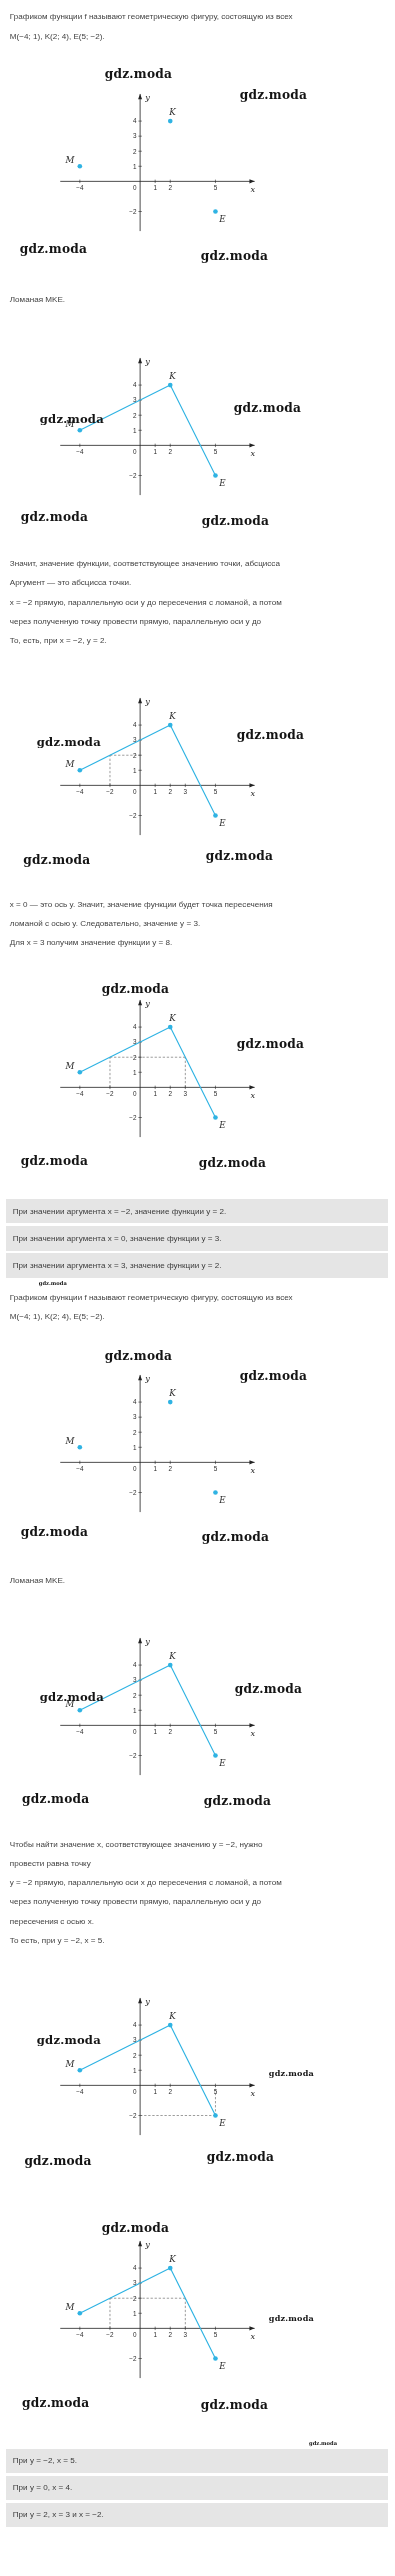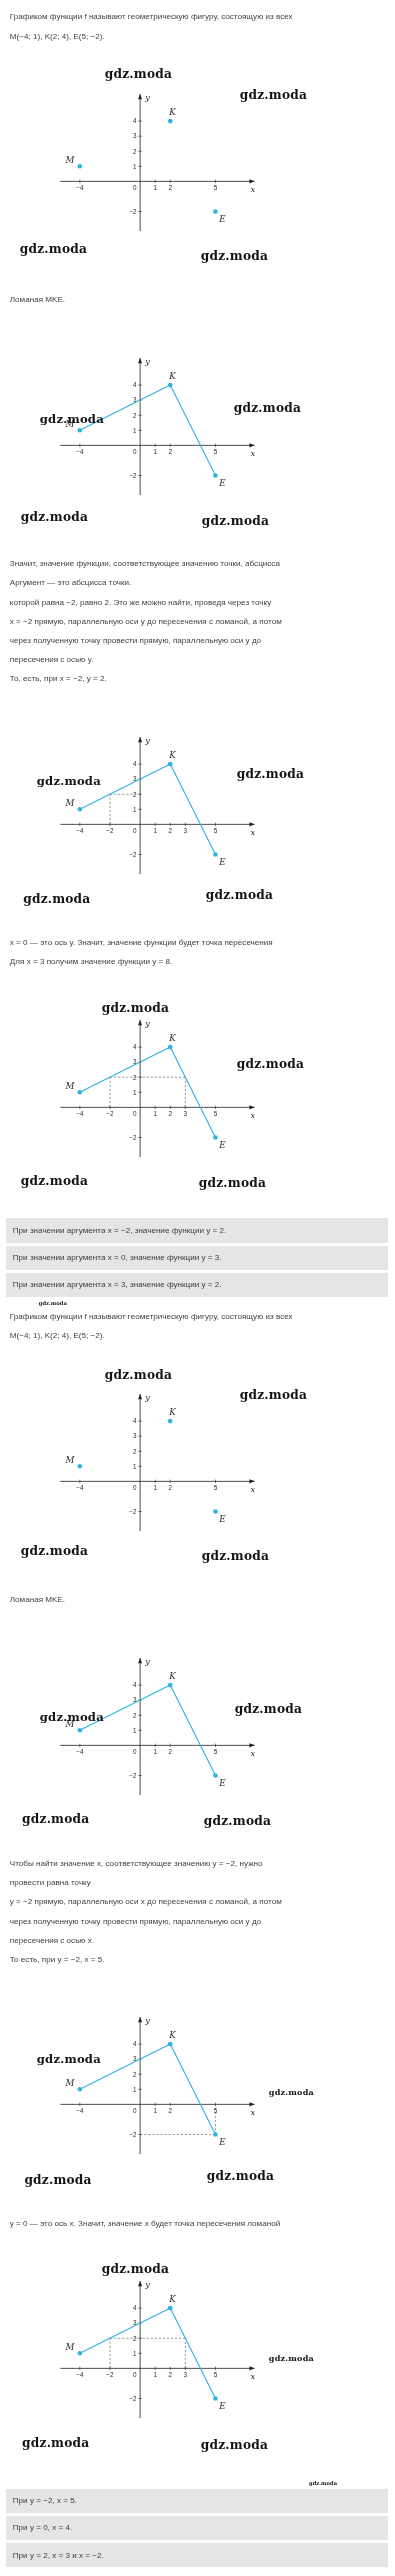--- a/index.html
+++ b/index.html
@@ -103,24 +103,22 @@
       </svg>
   <div class="wm" style="left: 34px; top: 98px; font-size: 11.6px;">gdz.moda</div>
       <div class="wm" style="left: 228px; top: 87px; font-size: 12.2px;">gdz.moda</div>
       <div class="wm" style="left: 15px; top: 196px; font-size: 12.2px;">gdz.moda</div>
       <div class="wm" style="left: 196px; top: 200px; font-size: 12.2px;">gdz.moda</div>
     </figure>
 
   <div class="tblock">
     <p class="line">Значит, значение функции, соответствующее значению точки, абсцисса</p>
     <p class="line">Аргумент — это абсцисса точки.</p>
-    <p class="line">которой равна −2, равно 2. Это же можно найти, проведя через точку</p>
     <p class="line">x = −2 прямую, параллельную оси y до пересечения с ломаной, а потом</p>
     <p class="line">через полученную точку провести прямую, параллельную оси y до</p>
-    <p class="line">пересечения с осью y.</p>
     <p class="line">То, есть, при x = −2, y = 2.</p>
   </div>
 
   <figure class="graph-block">
     <svg class="plot" width="273" height="153" viewBox="0 0 470 264">
         <line x1="67.20000000000002" y1="168" x2="402.6" y2="168" stroke="#222" stroke-width="1.4"></line>
         <line x1="205" y1="253.8" x2="205" y2="17.200000000000017" stroke="#222" stroke-width="1.4"></line>
         <polygon points="402.6,168 393.6,164.5 393.6,171.5" fill="#222"></polygon>
         <polygon points="205,17.200000000000017 201.5,26.200000000000017 208.5,26.200000000000017" fill="#222"></polygon>
         <text x="399.6" y="187" font-size="14" text-anchor="middle" fill="#2b2b2b" class="pt">x</text>
@@ -159,20 +157,21 @@
         <text x="347" y="238" font-size="15" text-anchor="middle" fill="#2b2b2b" class="pt">E</text>
       </svg>
   <div class="wm" style="left: 31px; top: 81px; font-size: 11.6px;">gdz.moda</div>
       <div class="wm" style="left: 231px; top: 74px; font-size: 12.2px;">gdz.moda</div>
       <div class="wm" style="left: 17.4px; top: 199px; font-size: 12.2px;">gdz.moda</div>
       <div class="wm" style="left: 200px; top: 195px; font-size: 12.2px;">gdz.moda</div>
     </figure>
 
   <div class="tblock">
     <p class="line">x = 0 — это ось y. Значит, значение функции будет точка пересечения</p>
+    <p class="line">ломаной с осью y. Следовательно, значение y = 3.</p>
     <p class="line">Для x = 3 получим значение функции y = 8.</p>
   </div>
 
   <figure class="graph-block">
     <svg class="plot" width="273" height="153" viewBox="0 0 470 264">
         <line x1="67.20000000000002" y1="168" x2="402.6" y2="168" stroke="#222" stroke-width="1.4"></line>
         <line x1="205" y1="253.8" x2="205" y2="17.200000000000017" stroke="#222" stroke-width="1.4"></line>
         <polygon points="402.6,168 393.6,164.5 393.6,171.5" fill="#222"></polygon>
         <polygon points="205,17.200000000000017 201.5,26.200000000000017 208.5,26.200000000000017" fill="#222"></polygon>
         <text x="399.6" y="187" font-size="14" text-anchor="middle" fill="#2b2b2b" class="pt">x</text>
@@ -357,21 +356,20 @@
         <circle cx="335" cy="220" r="4" fill="#2fb3e3"></circle>
         <text x="347" y="238" font-size="15" text-anchor="middle" fill="#2b2b2b" class="pt">E</text>
       </svg>
   <div class="wm" style="left: 31px; top: 79px; font-size: 11.6px;">gdz.moda</div>
       <div class="wm" style="left: 263px; top: 114px; font-size: 8.1px;">gdz.moda</div>
       <div class="wm" style="left: 18.6px; top: 200px; font-size: 12.2px;">gdz.moda</div>
       <div class="wm" style="left: 201px; top: 196px; font-size: 12.2px;">gdz.moda</div>
     </figure>
 
   <div class="tblock">
-    <p class="line">y = 0 — это ось x. Значит, значение x будет точка пересечения ломаной</p>
   </div>
 
   <figure class="graph-block">
     <svg class="plot" width="273" height="153" viewBox="0 0 470 264">
         <line x1="67.20000000000002" y1="168" x2="402.6" y2="168" stroke="#222" stroke-width="1.4"></line>
         <line x1="205" y1="253.8" x2="205" y2="17.200000000000017" stroke="#222" stroke-width="1.4"></line>
         <polygon points="402.6,168 393.6,164.5 393.6,171.5" fill="#222"></polygon>
         <polygon points="205,17.200000000000017 201.5,26.200000000000017 208.5,26.200000000000017" fill="#222"></polygon>
         <text x="399.6" y="187" font-size="14" text-anchor="middle" fill="#2b2b2b" class="pt">x</text>
         <text x="218" y="28.200000000000017" font-size="14" text-anchor="middle" fill="#2b2b2b" class="pt">y</text>

